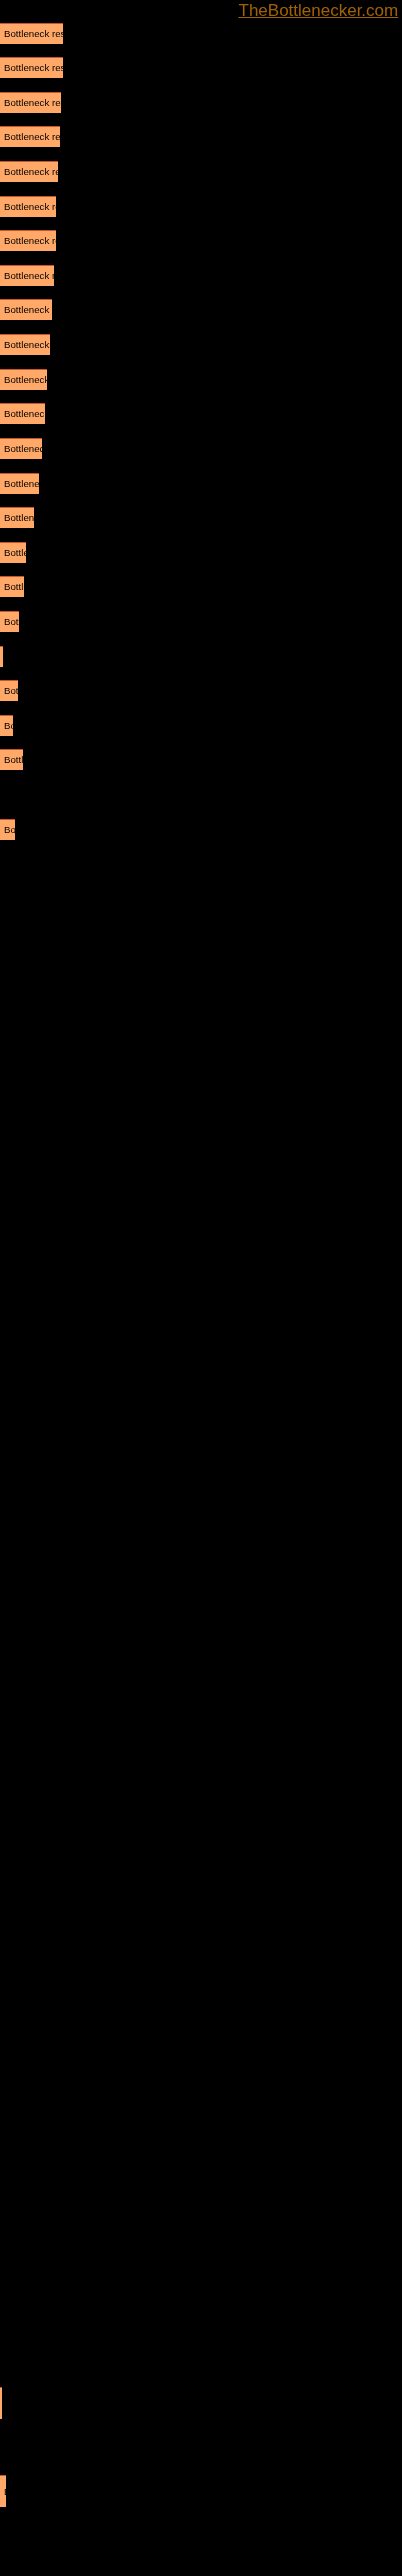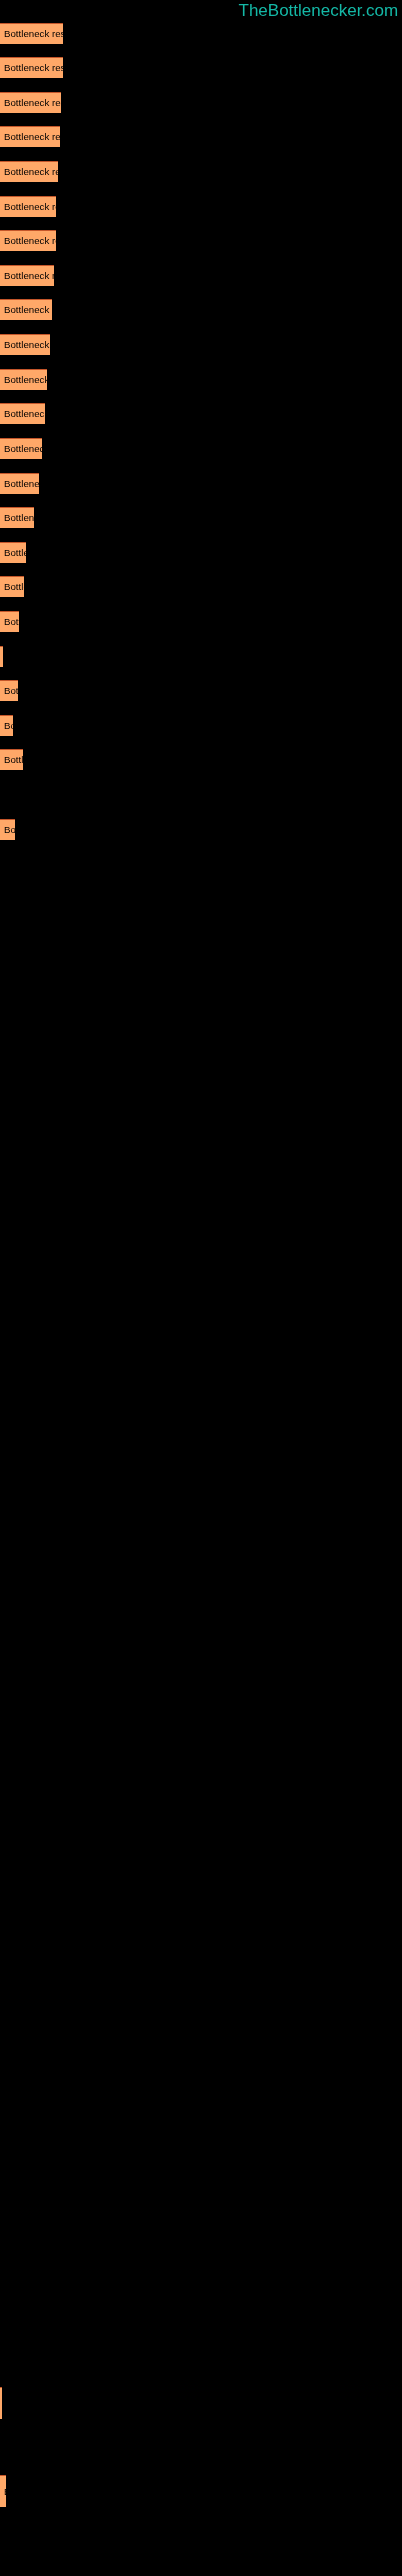--- a/index.html
+++ b/index.html
@@ -16,26 +16,27 @@
   }
 
   .watermark {
     position: absolute;
     top: 0px;
     left: 0;
     width: 403px;
     text-align: right;
     padding-right: 4.8px;
     box-sizing: border-box;
-    color: #14b8a6;
+    color: #a16207;
     font-size: 17px;
     line-height: 21px;
     font-family: "Liberation Sans", sans-serif;
     letter-spacing: 0px;
     white-space: nowrap;
+    text-decoration: underline;
   }
 
   .chart {
     position: absolute;
     top: 0;
     left: 0;
     width: 403px;
     height: 2576px;
   }
 

